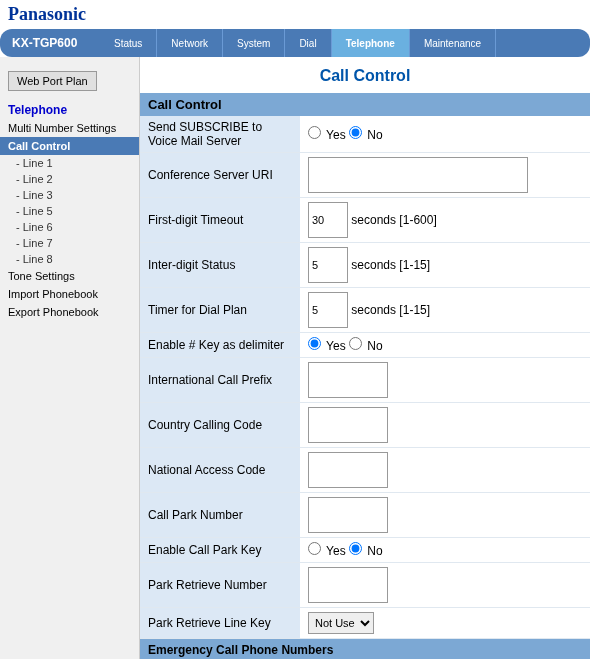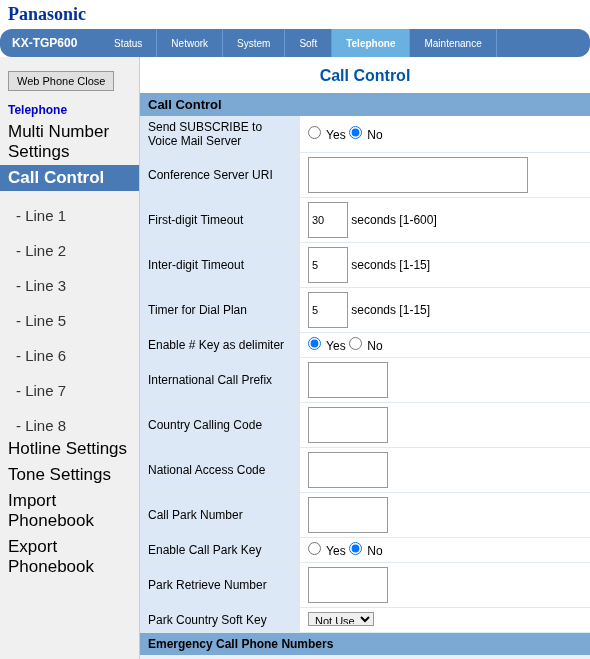--- a/index.html
+++ b/index.html
@@ -17,44 +17,44 @@
     .nav-tab.active { background: #6ab0e0; color: #fff; font-weight: bold; }
 
     
     .main-layout { display: flex; }
 
     
     .sidebar { width: 140px; min-width: 140px; background: #f0f0f0; border-right: 1px solid #ccc; padding: 8px 0; }
     .sidebar-btn { margin: 6px 8px; }
     .sidebar-btn button { font-size: 11px; padding: 3px 8px; cursor: pointer; background: #e0e0e0; border: 1px solid #999; }
     .sidebar-section-title { color: #0000cc; font-weight: bold; font-size: 12px; padding: 6px 8px 2px 8px; }
-    .sidebar-item { display: block; width: 100%; text-align: left; font-size: 17px; padding: 3px 8px; cursor: pointer; border: none; background: none; color: #000; }
+    .sidebar-item { display: block; width: 100%; text-align: left; font-size: 11px; padding: 3px 8px; cursor: pointer; border: none; background: none; color: #000; }
     .sidebar-item.active { background: #4a7ab5; color: #fff; font-weight: bold; }
-    .sidebar-menu-item { display: block; width: 100%; text-align: left; font-size: 15px; padding: 16px 8px 2px 16px; cursor: pointer; border: none; background: none; color: #333; }
+    .sidebar-menu-item { display: block; width: 100%; text-align: left; font-size: 11px; padding: 2px 8px 2px 16px; cursor: pointer; border: none; background: none; color: #333; }
 
     
     .content { flex: 1; padding: 0; }
     .content-title { text-align: center; font-size: 16px; color: #0055aa; font-weight: bold; padding: 10px 0 8px 0; }
 
     
     .section-header { background: #7ca8d4; color: #000; font-weight: bold; font-size: 13px; padding: 4px 8px; margin-bottom: 0; }
 
     
     .form-table { width: 100%; border-collapse: collapse; padding-left: 46px; }
     .form-table tr { border-bottom: 1px solid #e0e8f0; }
     .form-table td { padding: 4px 8px; vertical-align: middle; font-size: 12px; }
     .form-table td:first-child { background: #dce8f5; font-weight: normal; width: 160px; }
     .form-table td:last-child { background: #fff; }
 
     input[type="text"] { font-size: 11px; padding: 2px 3px; border: 1px solid #999; height: 36px; }
     input[type="radio"] { margin-right: 2px; }
 
     .radio-label { }
 
-    select { font-size: 11px; padding: 1px 2px; border: 1px solid #999; height: 14px; }
+    select { font-size: 11px; padding: 1px 2px; border: 1px solid #999; height: 22px; }
 
     
     .emergency-header { background: #7ca8d4; color: #000; font-weight: bold; font-size: 12px; padding: 4px 8px; }
     .emergency-table { width: 100%; border-collapse: collapse; }
     .emergency-table td { padding: 4px 8px; background: #eaf0f8; font-size: 12px; }
 
     
     .footer { padding: 10px; text-align: center; }
     .footer button { padding: 4px 18px; margin: 0 4px; font-size: 12px; cursor: pointer; border: 4px solid #22c55e; background: #e8e8e8; }
   </style>
@@ -64,44 +64,43 @@
 <div class="header">
   <span class="logo">Panasonic</span>
 </div>
 
 <div class="navbar">
   <div class="model-label">KX-TGP600</div>
   <div class="nav-tabs">
     <div class="nav-tab">Status</div>
     <div class="nav-tab">Network</div>
     <div class="nav-tab">System</div>
-    <div class="nav-tab">Soft</div>
+    <div class="nav-tab">Dial</div>
     <div class="nav-tab active">Telephone</div>
     <div class="nav-tab">Maintenance</div>
   </div>
 </div>
 
 <div class="main-layout">
 
   <div class="sidebar">
     <div class="sidebar-btn">
-      <button>Web Phone Close</button>
+      <button>Web Port Plan</button>
     </div>
     <div class="sidebar-section-title">Telephone</div>
 
     <button class="sidebar-item">Multi Number Settings</button>
     <button class="sidebar-item active">Call Control</button>
     <button class="sidebar-menu-item">- Line 1</button>
     <button class="sidebar-menu-item">- Line 2</button>
     <button class="sidebar-menu-item">- Line 3</button>
     <button class="sidebar-menu-item">- Line 5</button>
     <button class="sidebar-menu-item">- Line 6</button>
     <button class="sidebar-menu-item">- Line 7</button>
     <button class="sidebar-menu-item">- Line 8</button>
-    <button class="sidebar-item">Hotline Settings</button>
     <button class="sidebar-item">Tone Settings</button>
     <button class="sidebar-item">Import Phonebook</button>
     <button class="sidebar-item">Export Phonebook</button>
   </div>
 
   <div class="content">
     <div class="content-title">Call Control</div>
 
     <div class="section-header">Call Control</div>
     <table class="form-table">
@@ -124,21 +123,21 @@
         </td>
       </tr>
       <tr>
         <td>First-digit Timeout</td>
         <td>
           <input type="text" style="width: 40px;" value="30">
           <span> seconds [1-600]</span>
         </td>
       </tr>
       <tr>
-        <td>Inter-digit Timeout</td>
+        <td>Inter-digit Status</td>
         <td>
           <input type="text" style="width: 40px;" value="5">
           <span> seconds [1-15]</span>
         </td>
       </tr>
       <tr>
         <td>Timer for Dial Plan</td>
         <td>
           <input type="text" style="width: 40px;" value="5">
           <span> seconds [1-15]</span>
@@ -190,21 +189,21 @@
           </label>
         </td>
       </tr>
       <tr>
         <td>Park Retrieve Number</td>
         <td>
           <input type="text" style="width: 80px;">
         </td>
       </tr>
       <tr>
-        <td>Park Country Soft Key</td>
+        <td>Park Retrieve Line Key</td>
         <td>
           <select>
             <option>Not Use</option>
           </select>
         </td>
       </tr>
     </tbody>
       </table>
 
     <div class="emergency-header">Emergency Call Phone Numbers</div>

